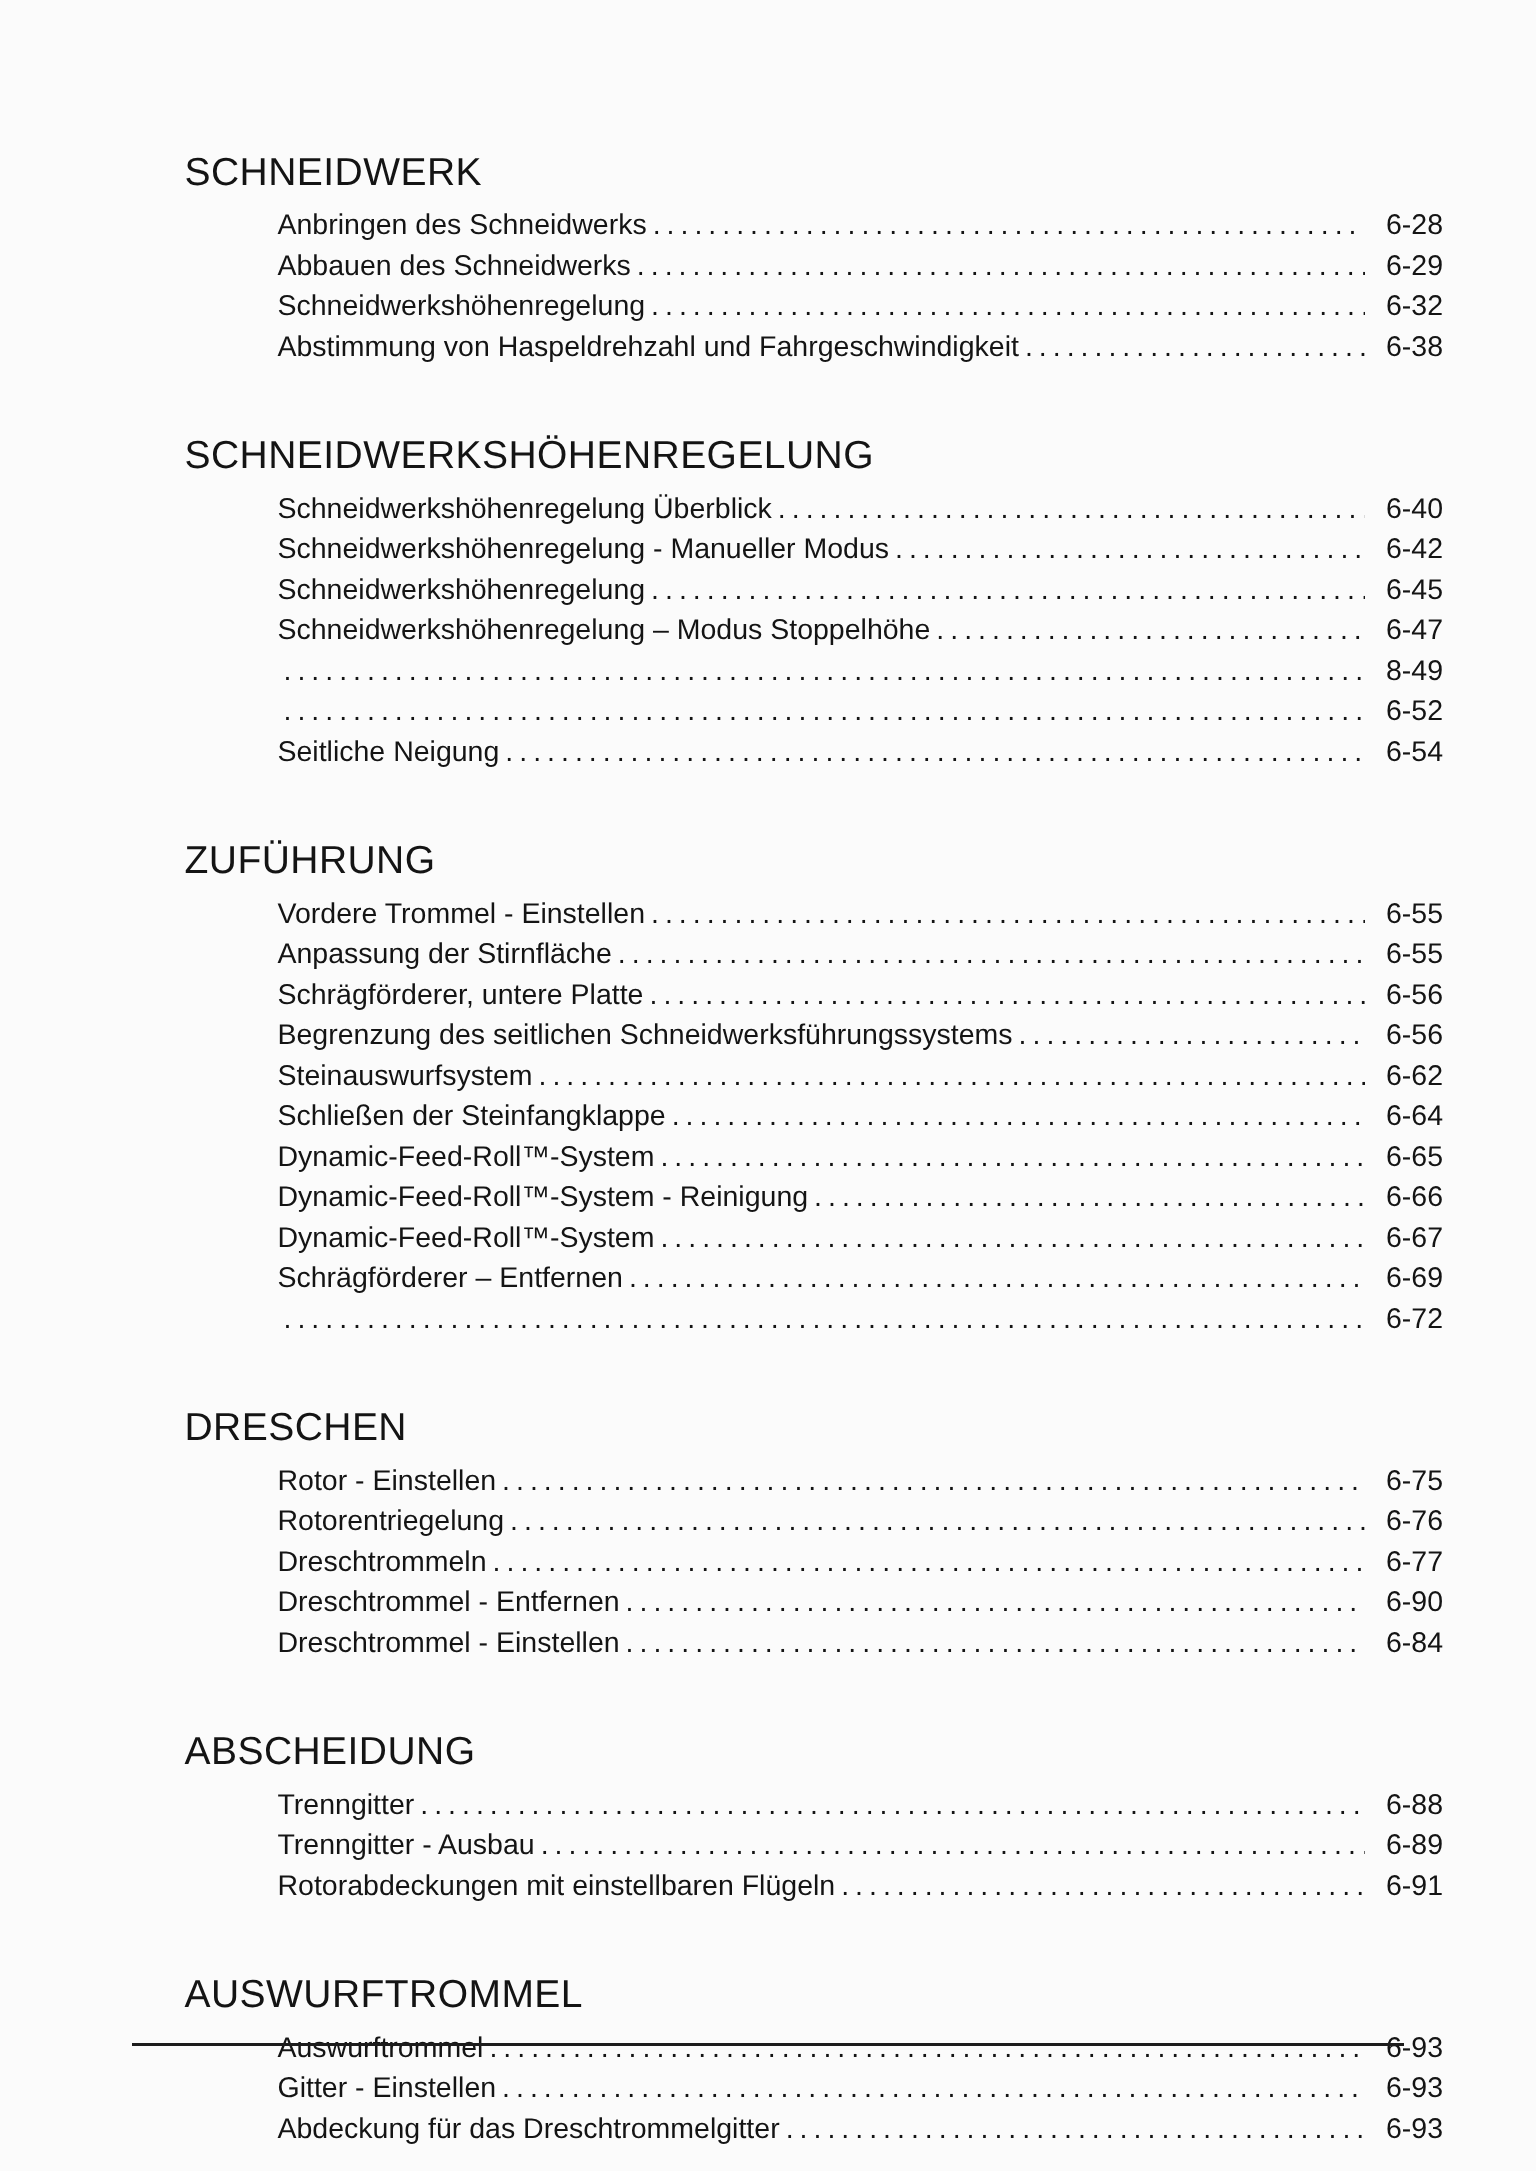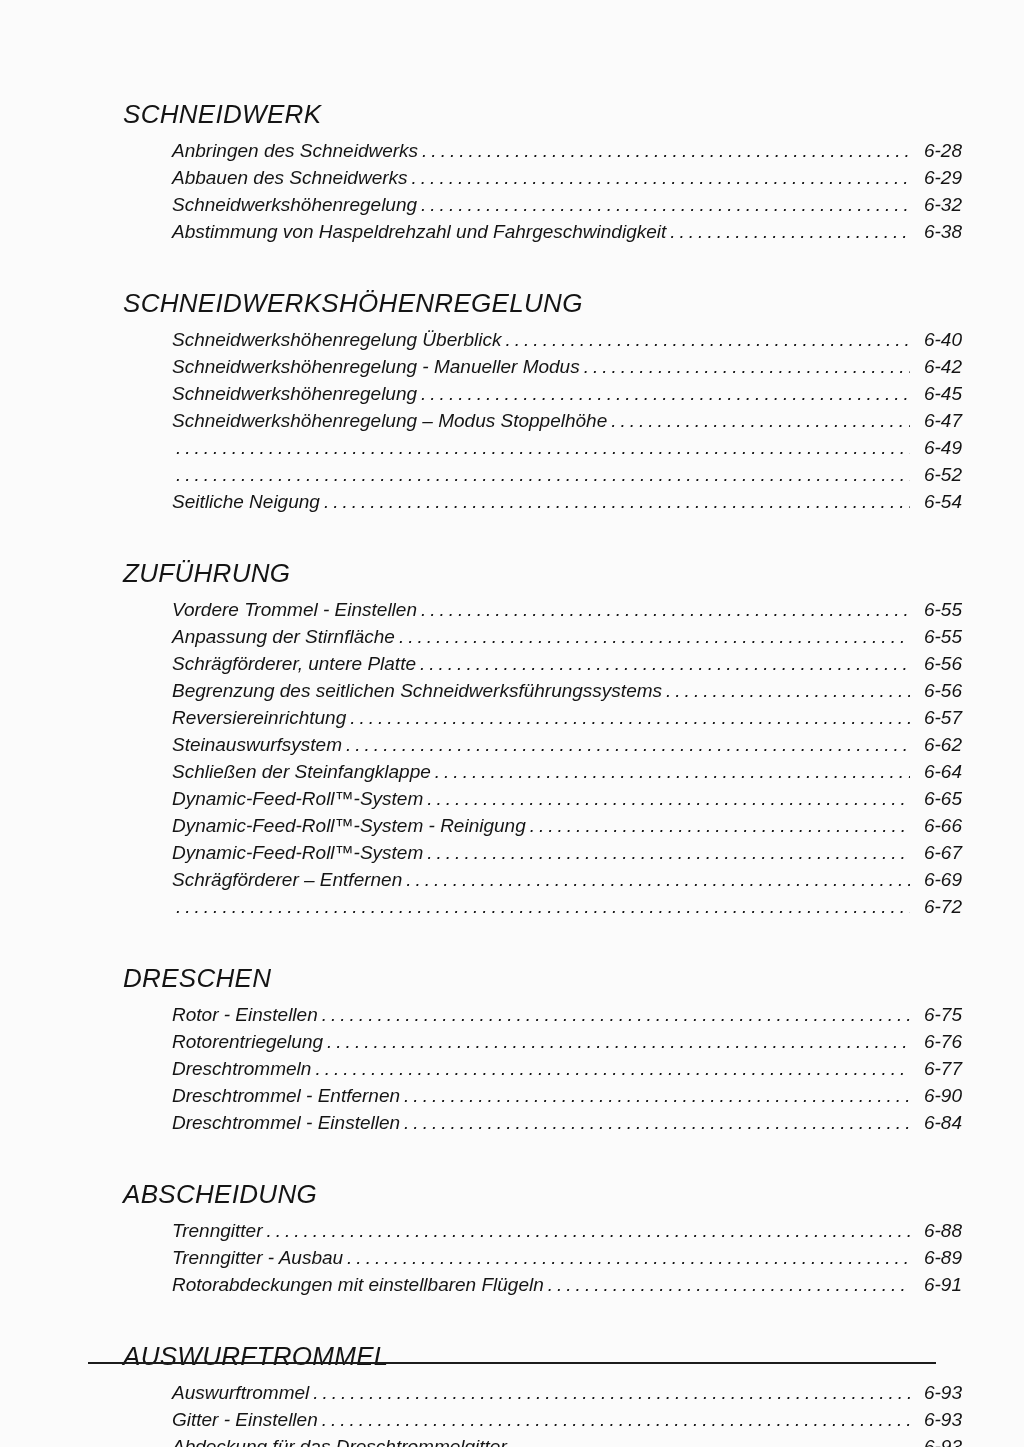--- a/index.html
+++ b/index.html
@@ -8,33 +8,33 @@
     width: 1024px;
     height: 1447px;
     position: relative;
     overflow: hidden;
     font-family: "Liberation Sans", sans-serif;
     color: #141414;
   }
   .content {
     padding: 98px 62px 0 123px;
   }
-  .toc-section { margin-bottom: 42px; font-style: italic; }
+  .toc-section { margin-bottom: 42px; }
   .section-title {
     font-size: 26px;
     font-weight: 400;
     letter-spacing: 0.3px;
     line-height: 32px;
     margin-bottom: 7px;
     color: #141414;
   }
   .entry {
     display: flex;
     align-items: center;
-    margin-left: 49px;
+    margin-left: 62px;
     font-size: 19px;
     line-height: 27px;
   }
   .label { white-space: nowrap; flex: 0 0 auto; }
   .dots {
     flex: 1 1 auto;
     min-width: 0;
     overflow: hidden;
     white-space: nowrap;
     margin: 0 6px 0 4px;
@@ -104,21 +104,21 @@
       <span class="dots"></span>
       <span class="pagenum">6-45</span>
     </div>
     <div class="entry">
       <span class="label">Schneidwerkshöhenregelung – Modus Stoppelhöhe</span>
       <span class="dots"></span>
       <span class="pagenum">6-47</span>
     </div>
     <div class="entry">
       <span class="dots"></span>
-      <span class="pagenum">6-49</span>
+      <span class="pagenum">8-49</span>
     </div>
     <div class="entry">
       <span class="dots"></span>
       <span class="pagenum">6-52</span>
     </div>
     <div class="entry">
       <span class="label">Seitliche Neigung</span>
       <span class="dots"></span>
       <span class="pagenum">6-54</span>
     </div>
@@ -140,25 +140,20 @@
       <span class="label">Schrägförderer, untere Platte</span>
       <span class="dots"></span>
       <span class="pagenum">6-56</span>
     </div>
     <div class="entry">
       <span class="label">Begrenzung des seitlichen Schneidwerksführungssystems</span>
       <span class="dots"></span>
       <span class="pagenum">6-56</span>
     </div>
     <div class="entry">
-      <span class="label">Reversiereinrichtung</span>
-      <span class="dots"></span>
-      <span class="pagenum">6-57</span>
-    </div>
-    <div class="entry">
       <span class="label">Steinauswurfsystem</span>
       <span class="dots"></span>
       <span class="pagenum">6-62</span>
     </div>
     <div class="entry">
       <span class="label">Schließen der Steinfangklappe</span>
       <span class="dots"></span>
       <span class="pagenum">6-64</span>
     </div>
     <div class="entry">

